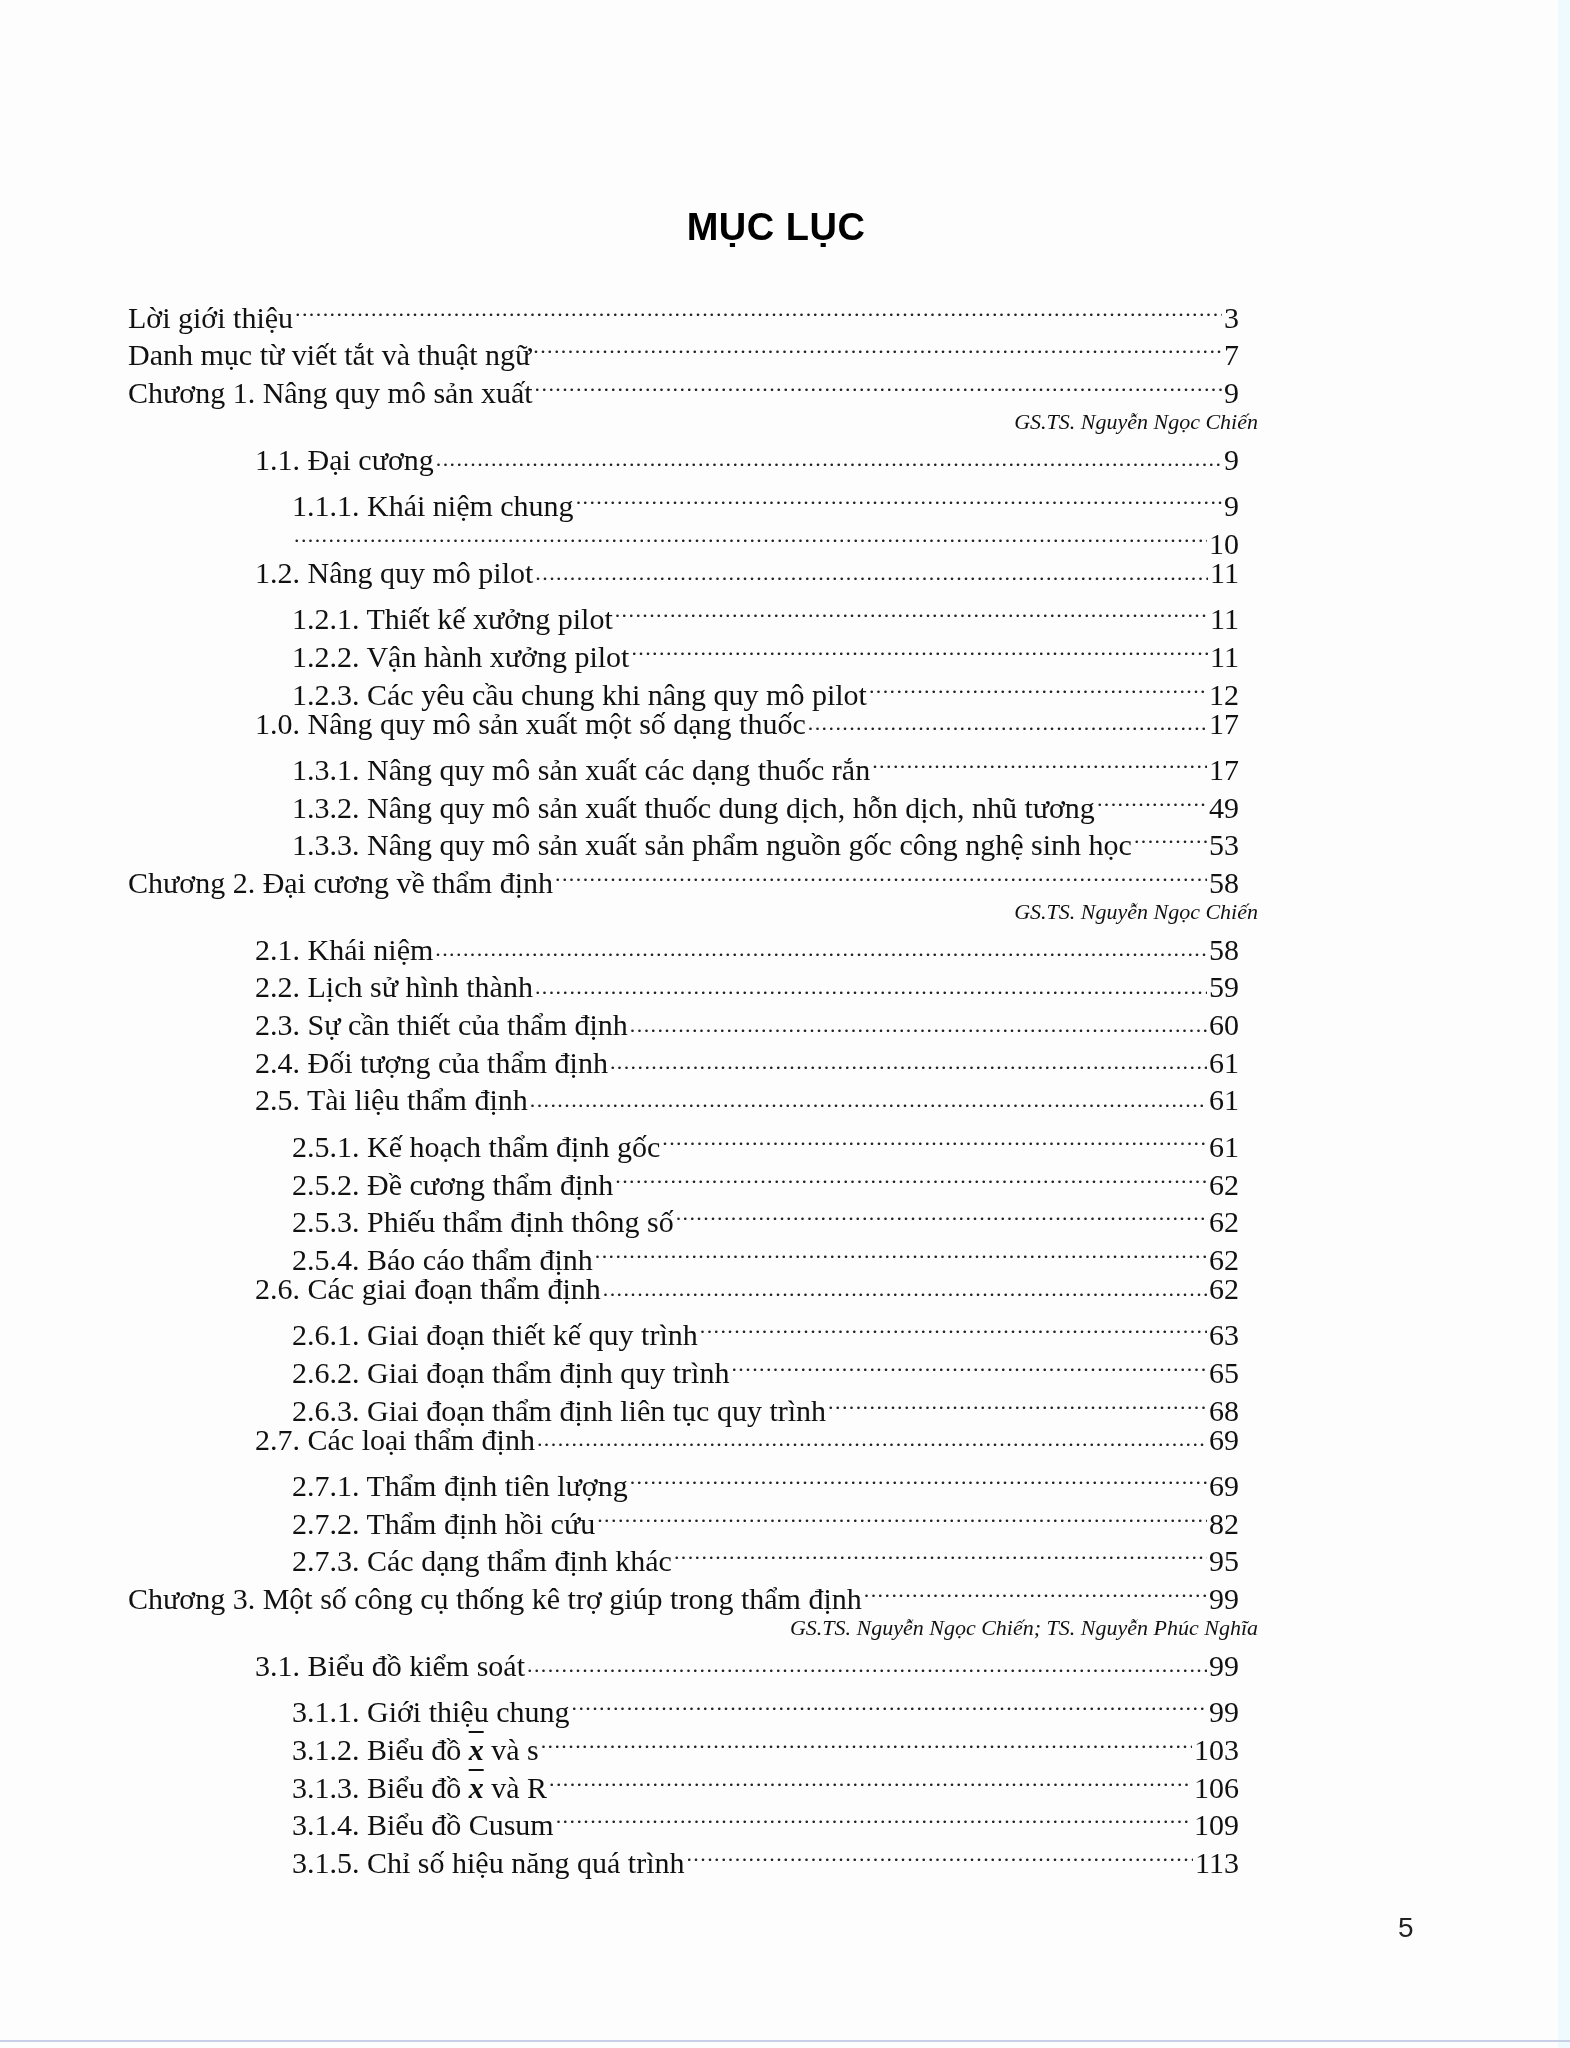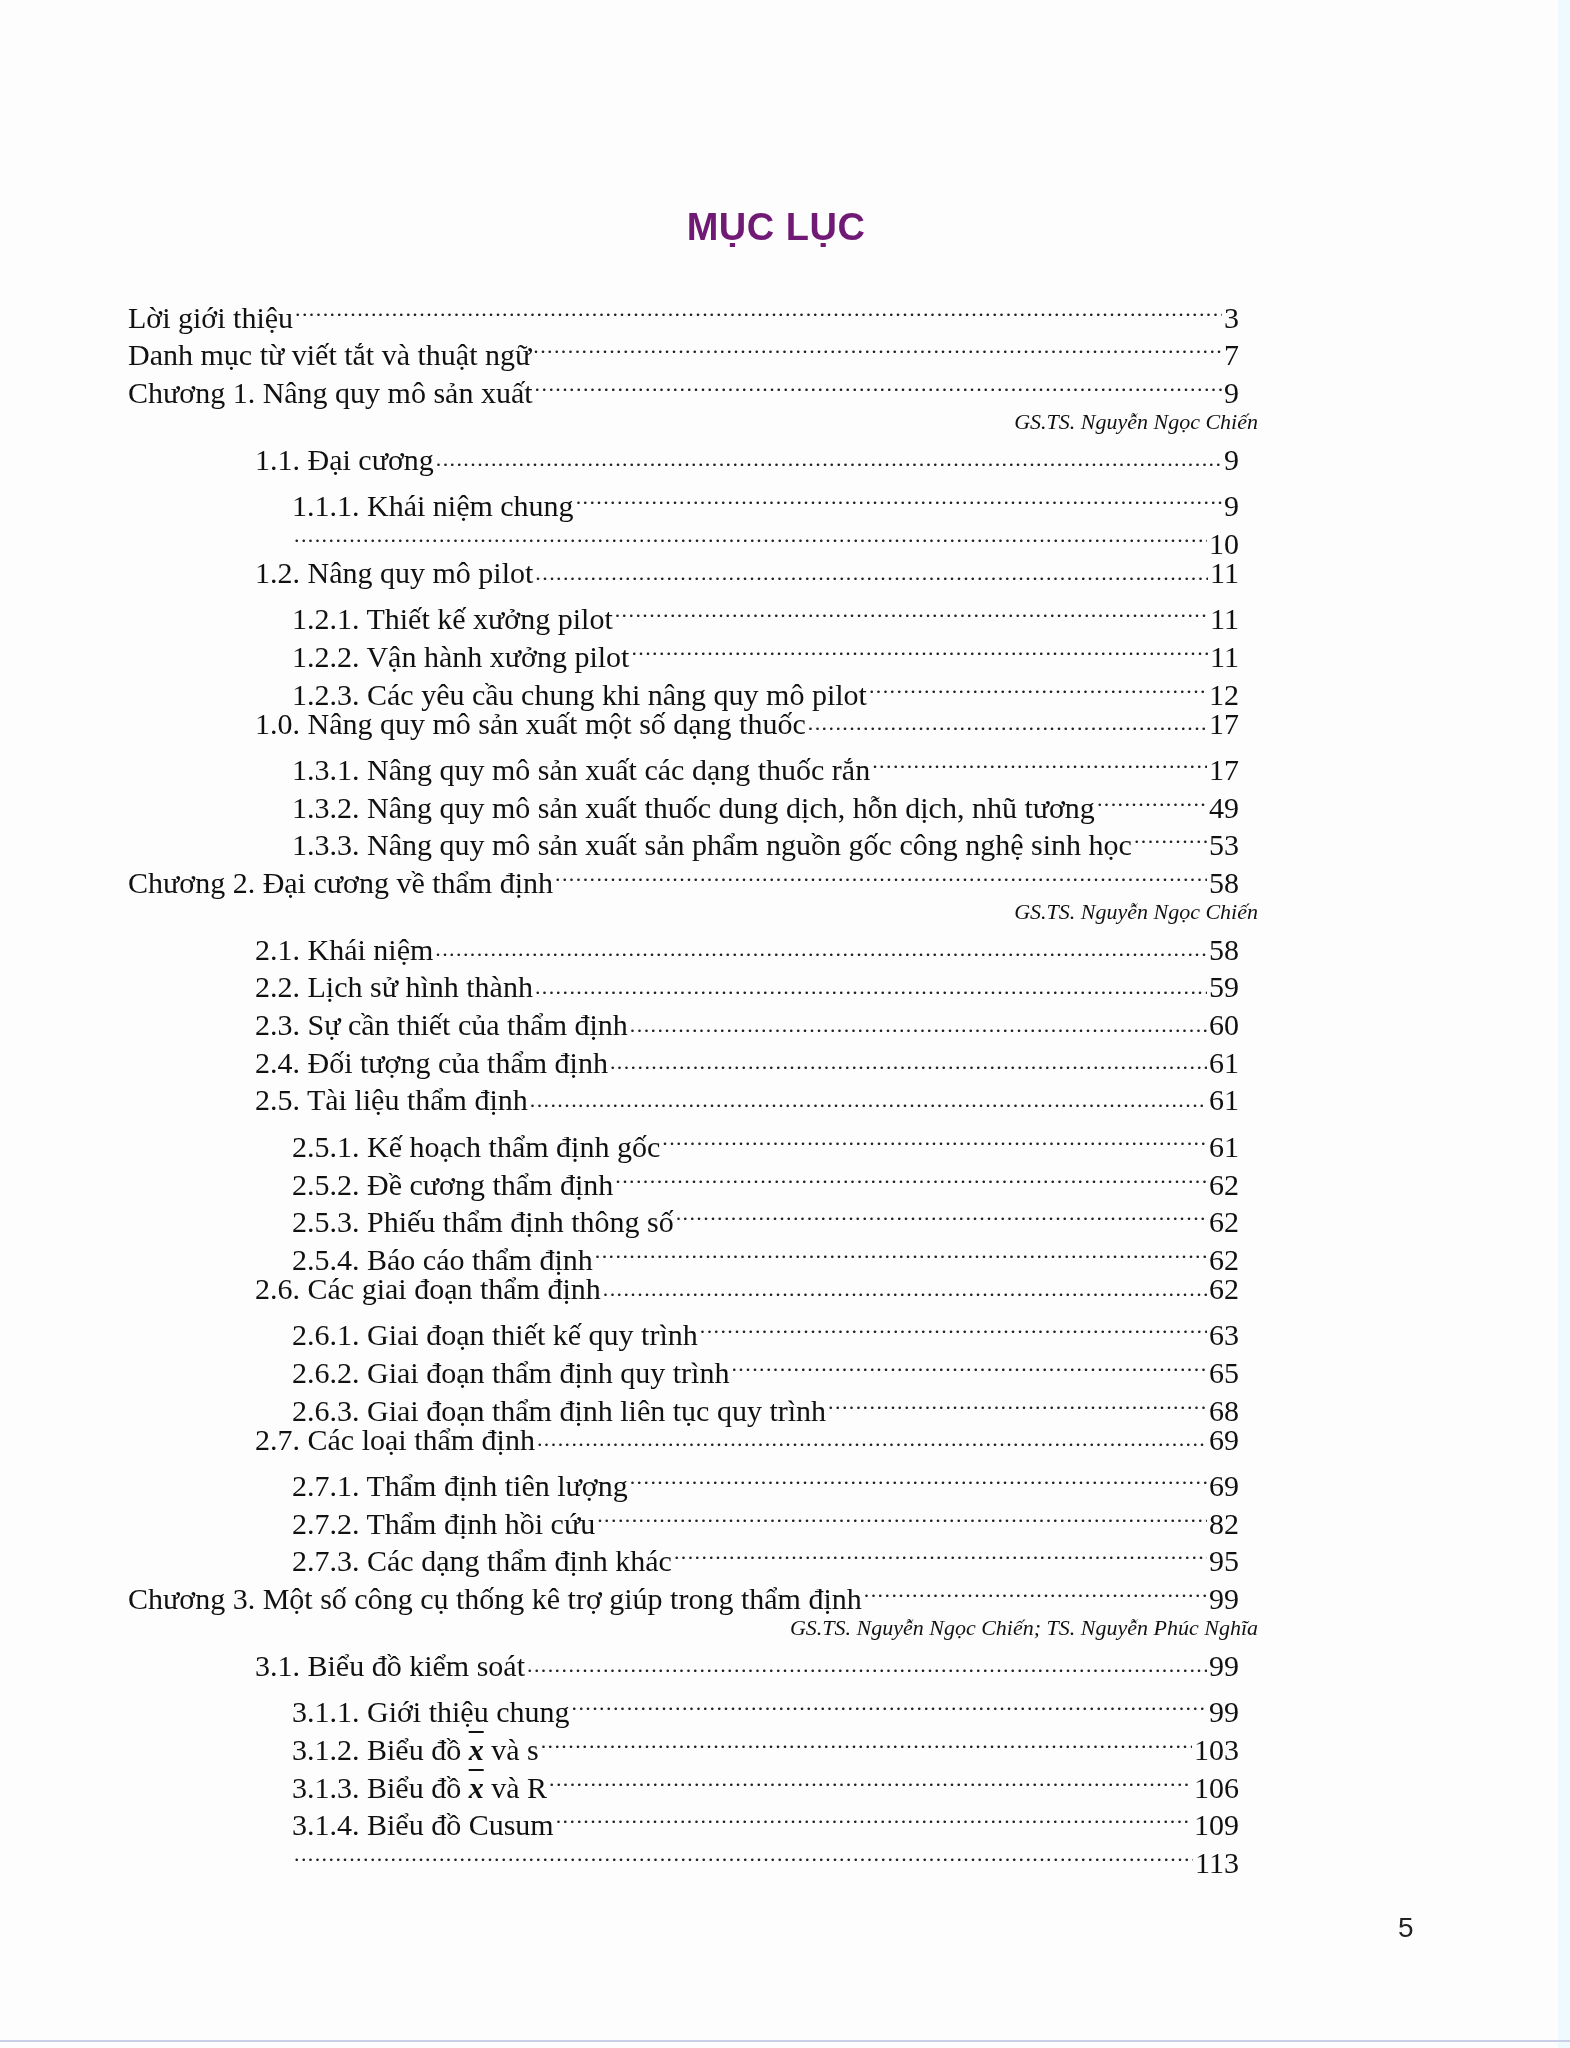--- a/index.html
+++ b/index.html
@@ -15,21 +15,21 @@
   }
   .bottom-line {
     position: absolute; left: 0; right: 0; top: 2040px; height: 2px;
     background: #c9cfe6;
   }
   .title {
     position: absolute; left: 0; width: 1552px; top: 206px;
     text-align: center;
     font-family: "Liberation Sans", "DejaVu Sans", sans-serif;
     font-weight: bold; font-size: 38px; letter-spacing: 0.5px;
-    color: #701a75;
+    color: #000000;
   }
   .toc {
     position: absolute; left: 0; top: 290px; width: 1396px;
   }
   .row {
     position: relative; height: 37.7px; line-height: 37.7px;
     font-size: 30px; white-space: nowrap;
   }
   .entry {
     position: absolute; right: 157px; display: flex; align-items: baseline;
@@ -382,19 +382,20 @@
   <div class="row">
       <div class="entry lvl3">
         <span class="label">3.1.4. Biểu đồ Cusum</span>
         <span class="leader"></span>
         <span class="page">109</span>
       </div>
     </div>
 
   <div class="row">
       <div class="entry lvl3">
+        <span class="label">3.1.5. Chỉ số hiệu năng quá trình</span>
         <span class="leader"></span>
         <span class="page">113</span>
       </div>
     </div>
 </div>
 
 <div class="page-number">5</div>
 
 </body></html>

